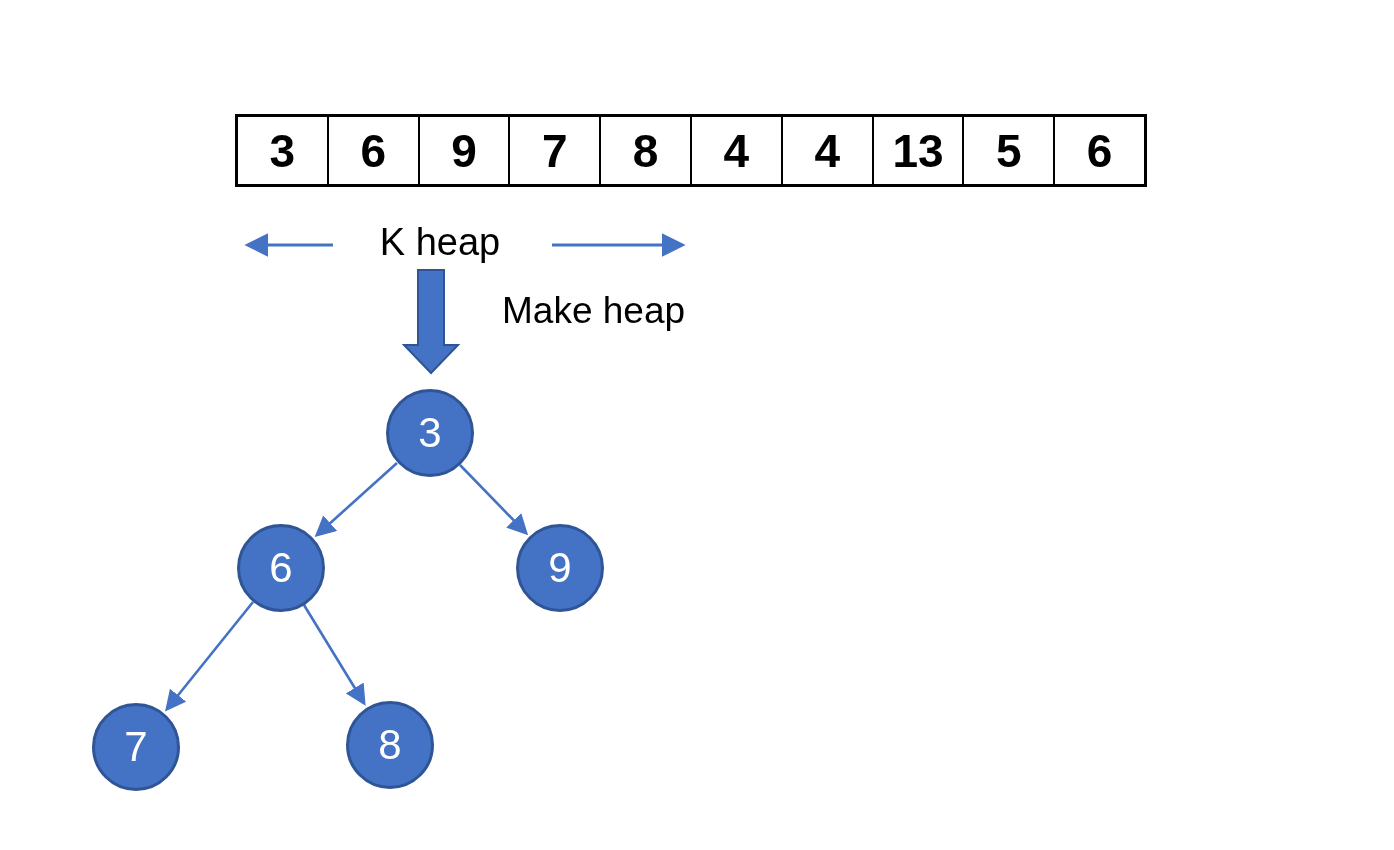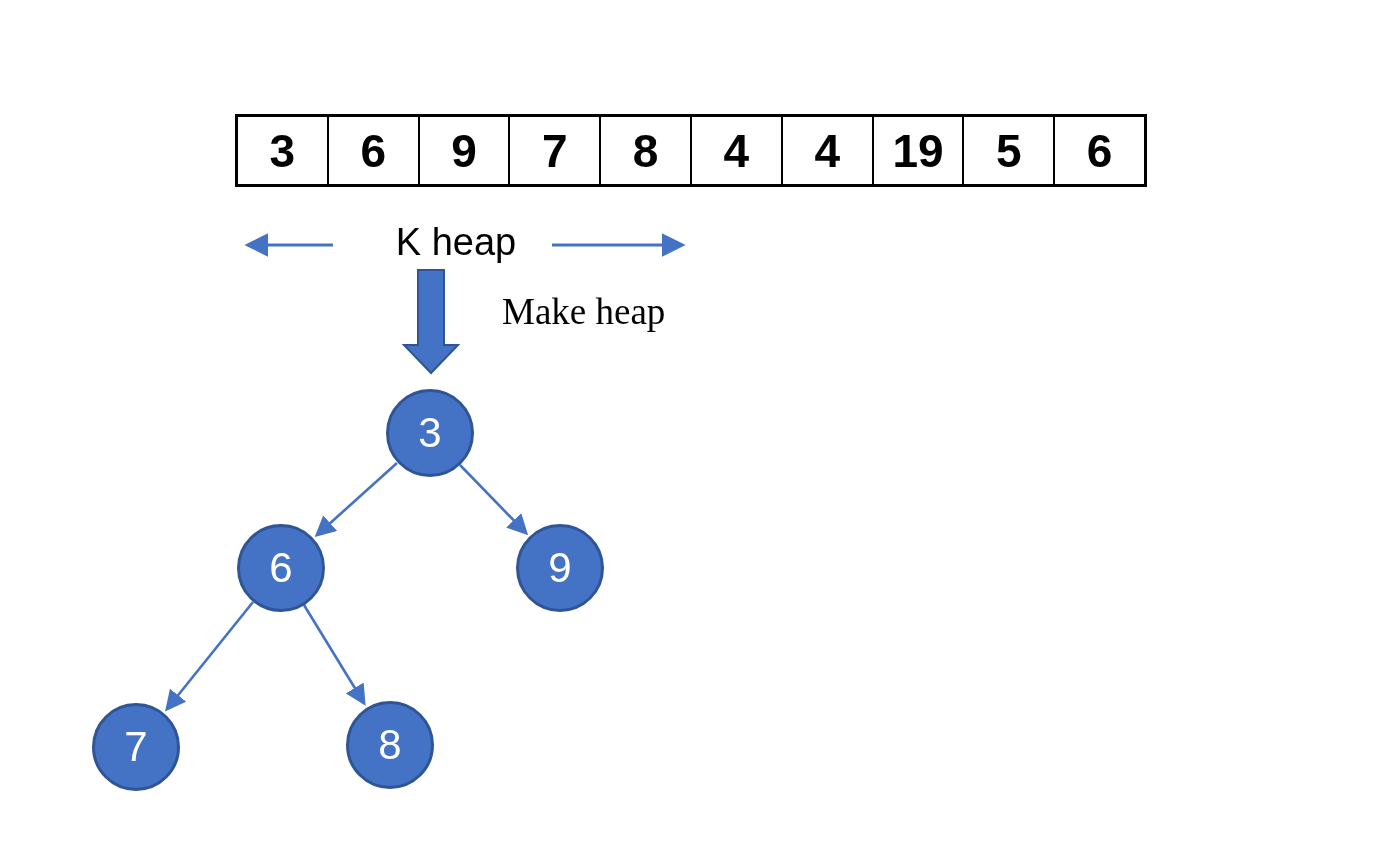--- a/index.html
+++ b/index.html
@@ -36,36 +36,35 @@
     font-weight: bold;
     color: var(--ink, #000);
     border-left: 2px solid var(--ink, #000);
     box-sizing: border-box;
   }
   .cell:first-child { border-left: none; }
 
   
   .k-heap-label {
     position: absolute;
-    left: 356px;
+    left: 340px;
     top: 221px;
     width: 200px;
     text-align: center;
     font-size: 38px;
     color: var(--ink, #000);
     white-space: nowrap;
   }
   .make-heap-label {
     position: absolute;
     left: 502px;
     top: 290px;
     font-size: 37px;
     color: var(--ink, #000);
     white-space: nowrap;
-    font-family: Liberation Serif, serif;
   }
 
   
   .connectors {
     position: absolute;
     left: 0;
     top: 0;
     width: 1394px;
     height: 850px;
     pointer-events: none;
@@ -113,21 +112,21 @@
 <div class="canvas">
 
   <div class="array">
     <div class="cell">3</div>
     <div class="cell">6</div>
     <div class="cell">9</div>
     <div class="cell">7</div>
     <div class="cell">8</div>
     <div class="cell">4</div>
     <div class="cell">4</div>
-    <div class="cell">19</div>
+    <div class="cell">13</div>
     <div class="cell">5</div>
     <div class="cell">6</div>
   </div>
 
   <div class="k-heap-label">K heap</div>
   <div class="make-heap-label">Make heap</div>
 
   <svg class="connectors" viewBox="0 0 1394 850" xmlns="http://www.w3.org/2000/svg">
     <defs>
       <marker id="arrowhead" viewBox="0 0 10 10" refX="8.5" refY="5" markerWidth="8" markerHeight="8" orient="auto-start-reverse">

